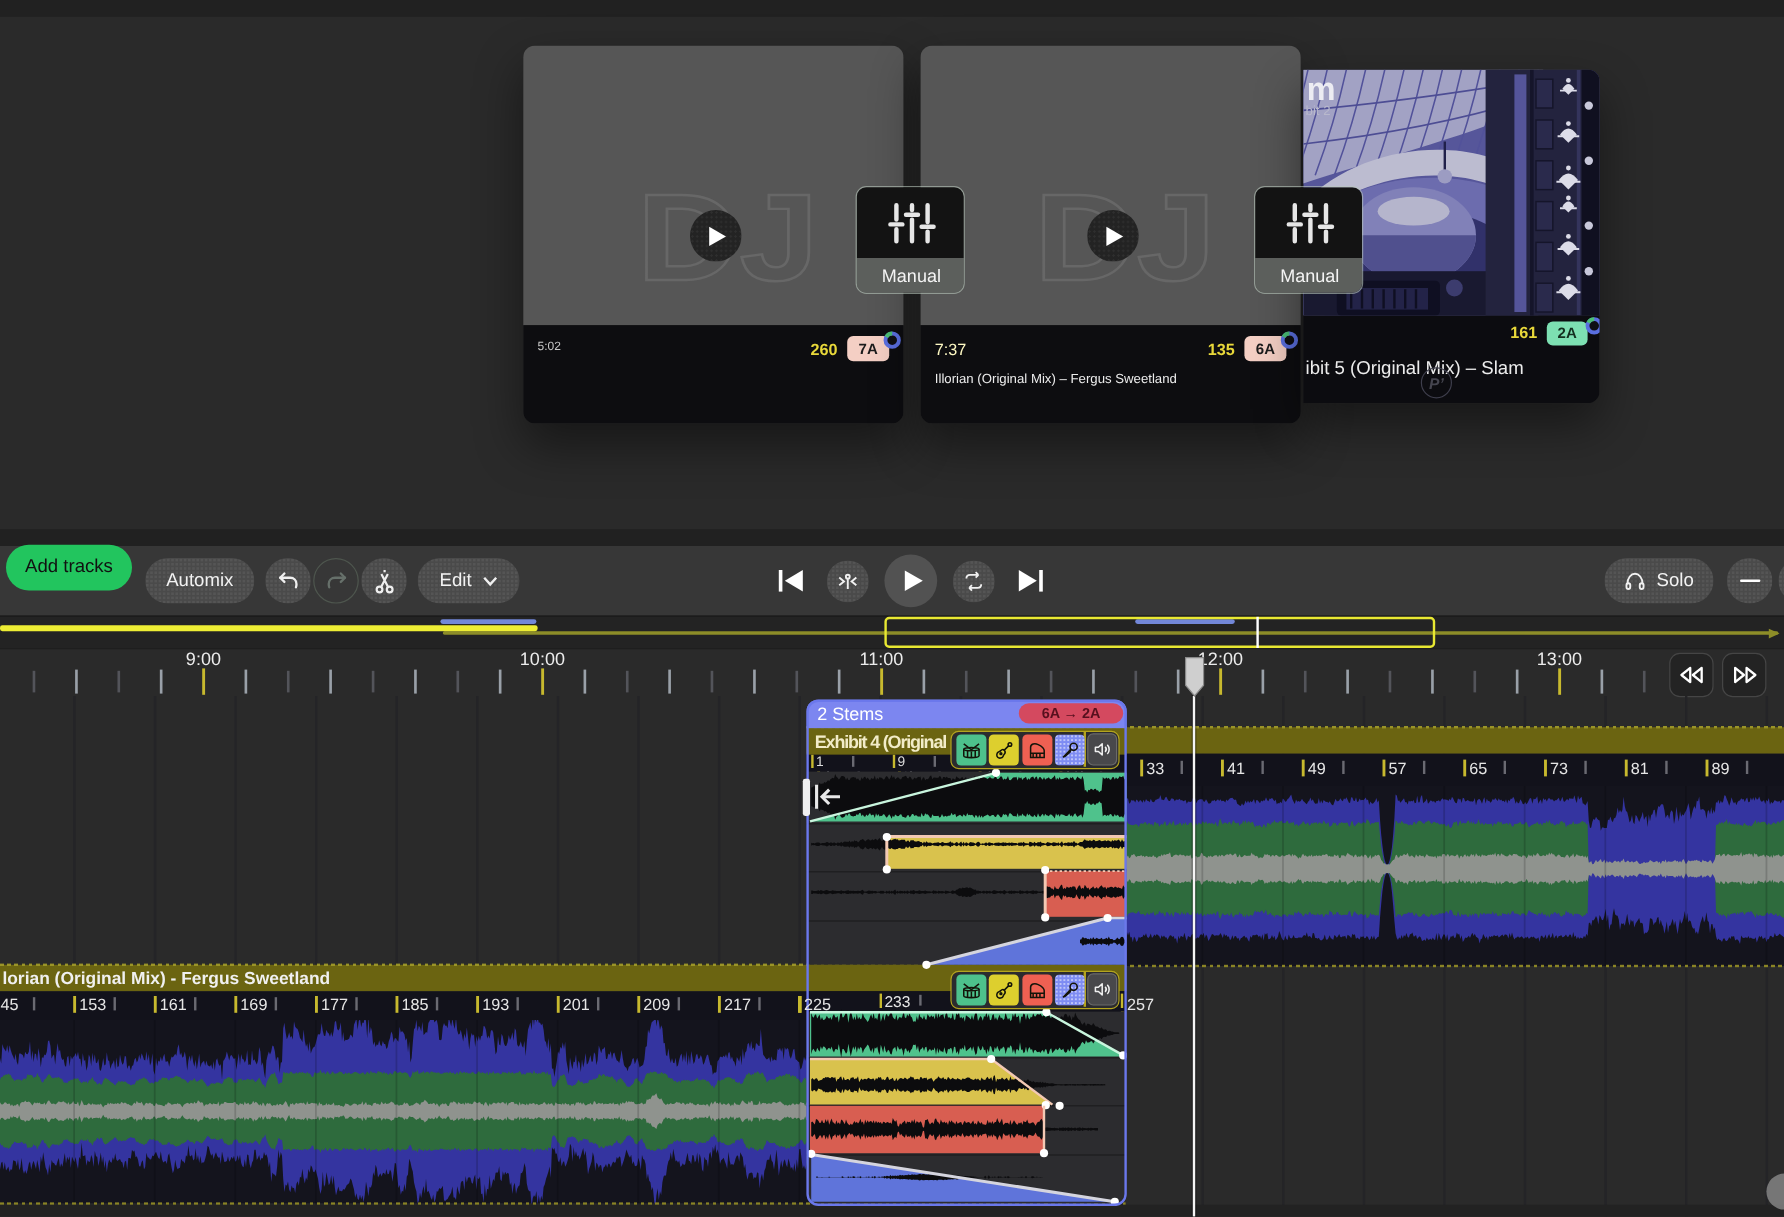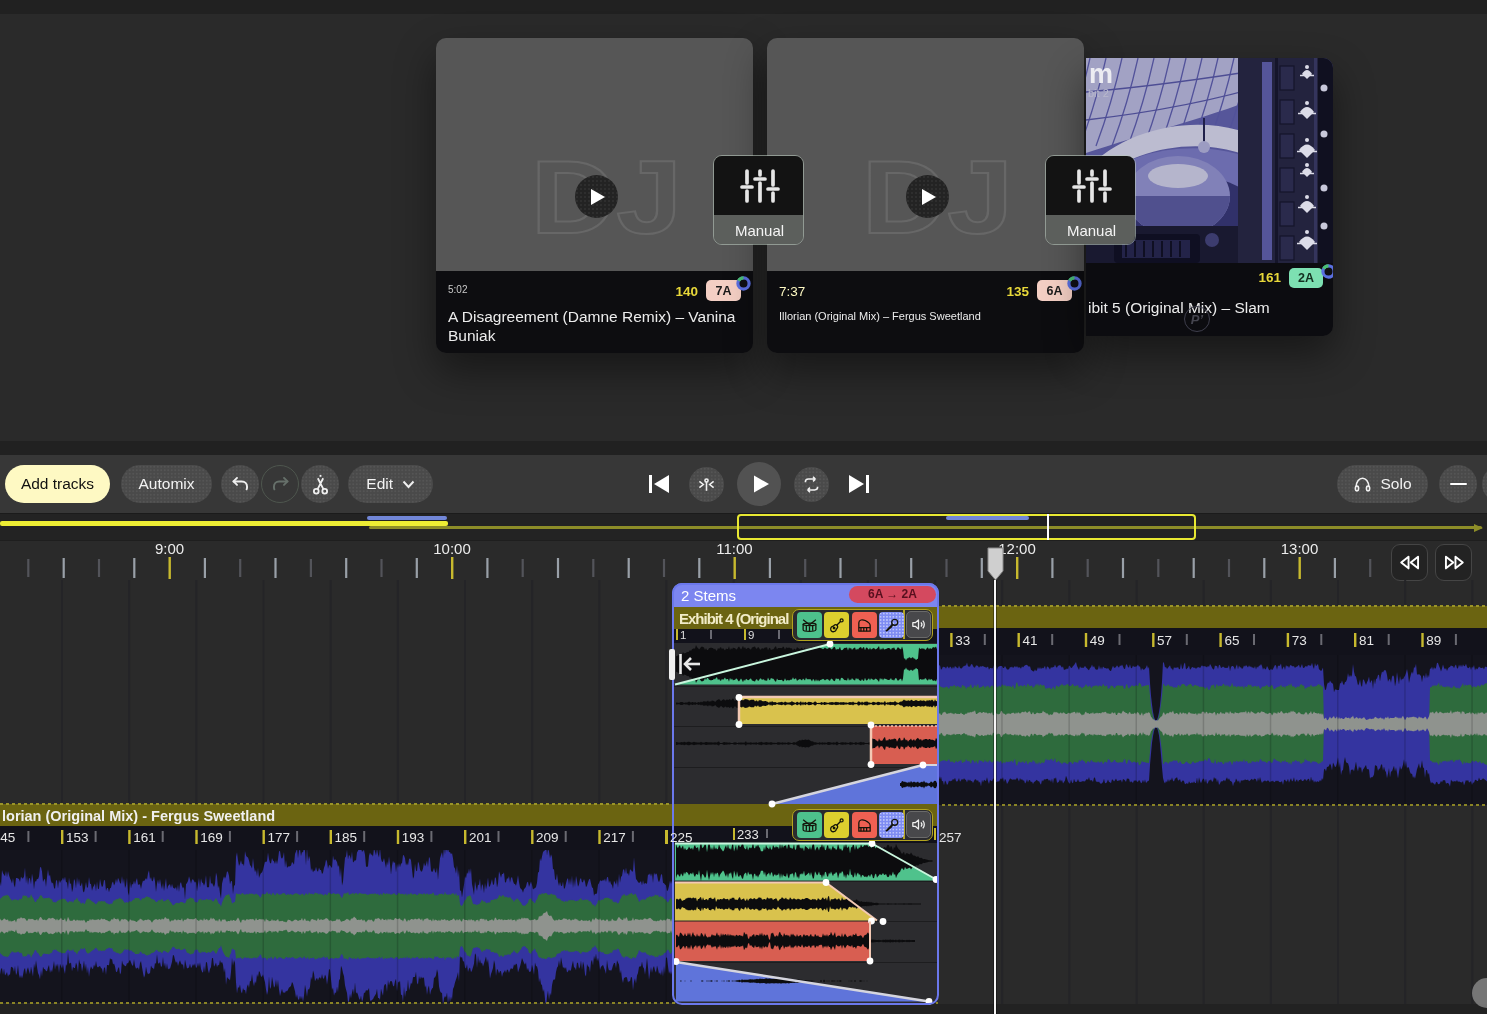--- a/index.html
+++ b/index.html
@@ -18,27 +18,26 @@
 <div class="abs" style="left:436px;top:38px;width:317px;height:315px;border-radius:10px;overflow:hidden;box-shadow:0 18px 40px rgba(0,0,0,.45)">
       <div class="abs tex" style="left:0;top:0;width:317px;height:233px;background:#565656"></div>
       <div class="abs" style="left:12px;top:123px;width:317px;text-align:center;font-size:103px;font-weight:bold;line-height:74px;color:transparent;-webkit-text-stroke:2px #676767;transform:scaleX(1.15)">DJ</div>
       <div class="abs" style="left:139px;top:137px;width:43px;height:43px;border-radius:50%;background:#232323;background-image:radial-gradient(rgba(255,255,255,.05) 1px, transparent 1.1px);background-size:4px 4px;display:flex;align-items:center;justify-content:center">
         <svg width="18" height="20" viewBox="0 0 18 20">
           <polygon points="3,2 17,10 3,18" fill="#fff"></polygon>
         </svg>
       </div>
       <div class="abs" style="left:0;top:233px;width:317px;height:82px;background:#0d0d10">
         <div class="abs" style="left:12px;top:13px;font-size:10px;color:#c9c9c9">5:02</div>
-        <div class="abs" style="right:55px;top:13px;font-size:13.5px;font-weight:bold;color:#e8d83a">140</div>
+        <div class="abs" style="right:55px;top:13px;font-size:13.5px;font-weight:bold;color:#e8d83a">260</div>
         <div class="abs" style="right:12px;top:9px;width:35px;height:21px;background:#f4cfc4;border-radius:5px;display:flex;align-items:center;justify-content:center;font-size:12.5px;font-weight:bold;color:#1c1c1c">7A</div>
         <svg class="abs" style="right:1px;top:4px" width="17" height="17" viewBox="0 0 17 17">
           <circle cx="8.5" cy="8.5" r="5.6" fill="#0f0f14" stroke="#5a6fe0" stroke-width="3.2"></circle>
           <path d="M3.6 5.8 A5.6 5.6 0 0 1 8.5 2.9" stroke="#4abf74" stroke-width="3.2" fill="none"></path>
         </svg>
-        <div class="abs" style="left:12px;top:36px;width:290px;font-size:15.5px;line-height:19px;color:#ececec">A Disagreement (Damne Remix) – Vanina<br>Buniak</div>
       </div>
     </div>
 <div class="abs" style="left:767px;top:38px;width:317px;height:315px;border-radius:10px;overflow:hidden;box-shadow:0 18px 40px rgba(0,0,0,.45)">
       <div class="abs tex" style="left:0;top:0;width:317px;height:233px;background:#565656"></div>
       <div class="abs" style="left:12px;top:123px;width:317px;text-align:center;font-size:103px;font-weight:bold;line-height:74px;color:transparent;-webkit-text-stroke:2px #676767;transform:scaleX(1.15)">DJ</div>
       <div class="abs" style="left:139px;top:137px;width:43px;height:43px;border-radius:50%;background:#232323;background-image:radial-gradient(rgba(255,255,255,.05) 1px, transparent 1.1px);background-size:4px 4px;display:flex;align-items:center;justify-content:center">
         <svg width="18" height="20" viewBox="0 0 18 20">
           <polygon points="3,2 17,10 3,18" fill="#fff"></polygon>
         </svg>
       </div>
@@ -153,21 +152,21 @@
         <svg width="42" height="42" viewBox="0 0 42 42" fill="none" stroke="#e6e6e6" stroke-width="3.7" stroke-linecap="round">
 <path d="M8 6 L8 18 M8 26 L8 36 M3 22 L13 22"></path>
 <path d="M21 6 L21 10 M21 18 L21 36 M16 14 L26 14"></path>
 <path d="M34 6 L34 20 M34 28 L34 36 M29 24 L39 24"></path>
 </svg>
       </div>
       <div class="abs tex" style="left:0;top:59px;width:91px;height:31px;background:#5c5f5c;display:flex;align-items:center;justify-content:center;font-size:15px;color:#f4f4f4">Manual</div>
     </div>
 <div class="abs" style="left:0;top:441px;width:1487px;height:14px;background:#212121"></div>
 <div class="abs tex" style="left:0;top:455px;width:1487px;height:58px;background:#373737"></div>
-<div class="abs" style="left:5px;top:465px;width:105px;height:38px;border-radius:19px;background:#fef9c3;color:#111;display:flex;align-items:center;justify-content:center;font-size:15.5px;font-weight:500">Add tracks</div>
+<div class="abs" style="left:5px;top:454px;width:105px;height:38px;border-radius:19px;background:#22c55e;color:#111;display:flex;align-items:center;justify-content:center;font-size:15.5px;font-weight:500">Add tracks</div>
 <div class="pill" style="left:121px;top:465px;width:91px">Automix</div>
 <div class="circ" style="left:221px;top:465px;width:38px;height:38px">
       <svg width="21" height="21" viewBox="0 0 24 24" fill="none" stroke="#efefef" stroke-width="2.2" stroke-linecap="round" stroke-linejoin="round">
         <path d="M8 4.5 L4 8.5 L8 12.5"></path>
         <path d="M4 8.5 L13.5 8.5 C17 8.5 19.5 11 19.5 14.5 C19.5 16.5 19 17.5 19 17.5"></path>
       </svg>
     </div>
 <div class="abs" style="left:261px;top:465px;width:38px;height:38px;border-radius:50%;border:1.5px solid #4e564e;display:flex;align-items:center;justify-content:center">
       <svg width="21" height="21" viewBox="0 0 24 24" fill="none" stroke="#66706a" stroke-width="2.2" stroke-linecap="round" stroke-linejoin="round">
         <path d="M16 4.5 L20 8.5 L16 12.5"></path>

